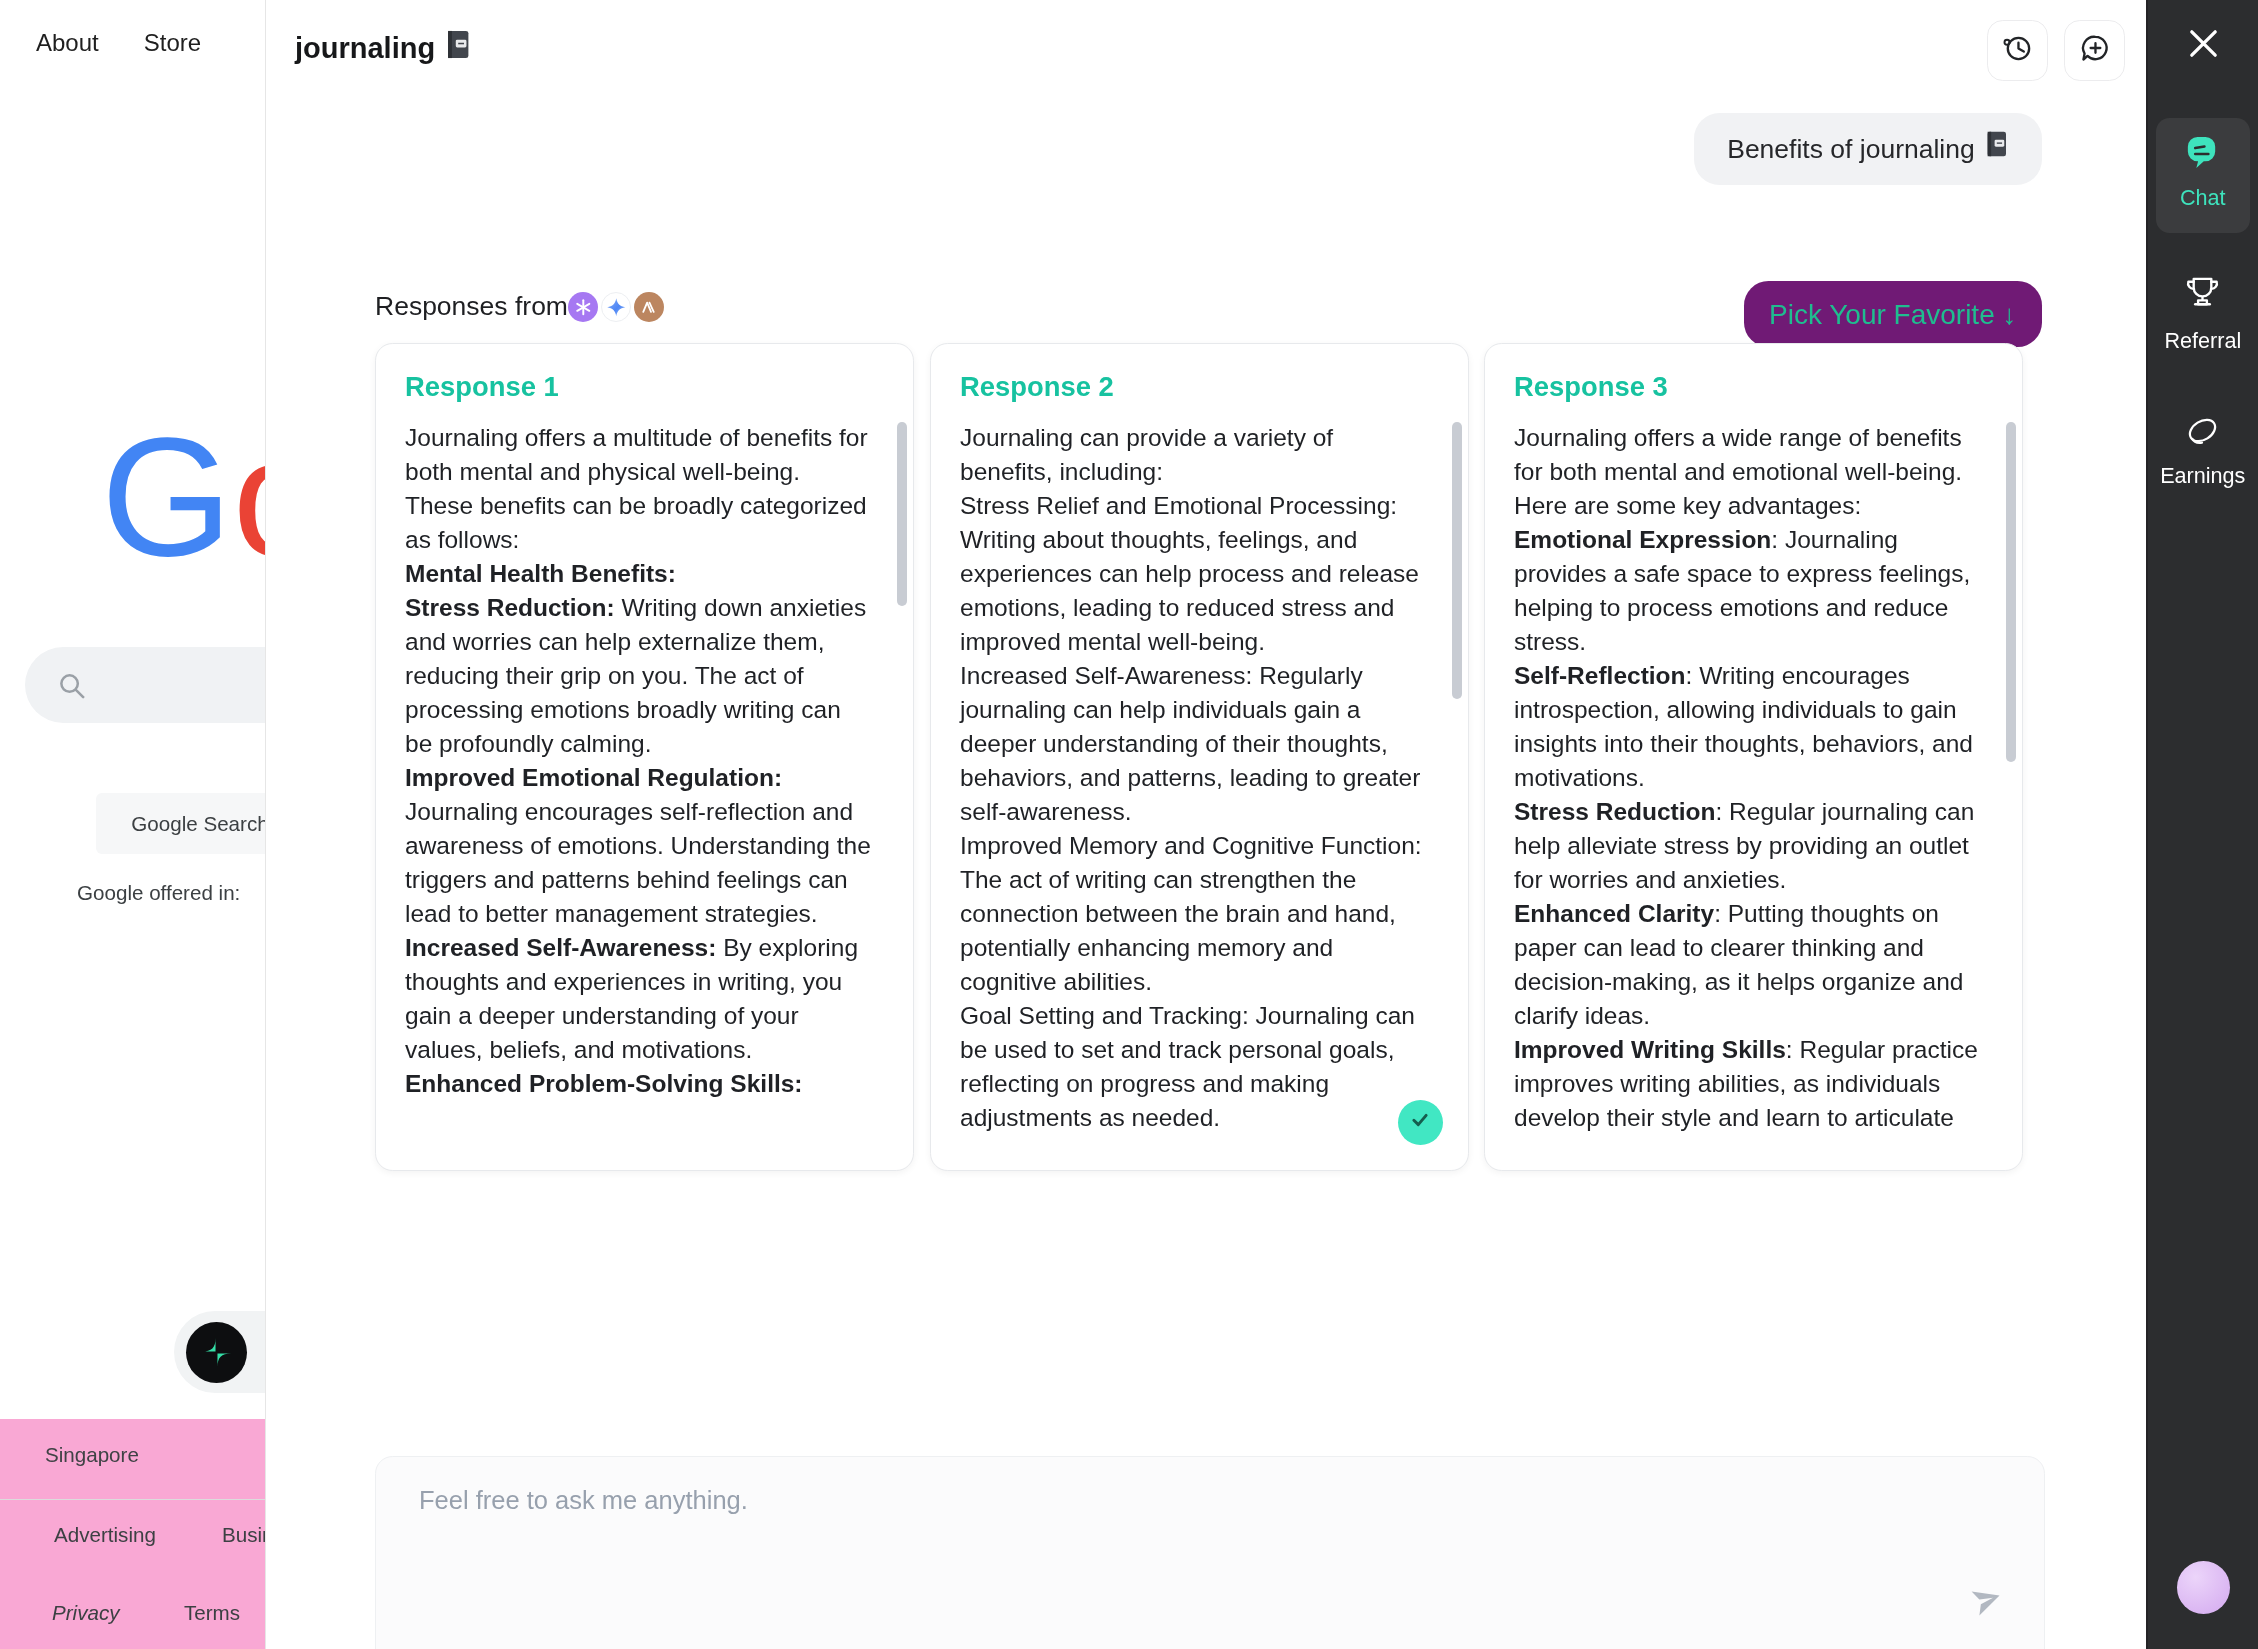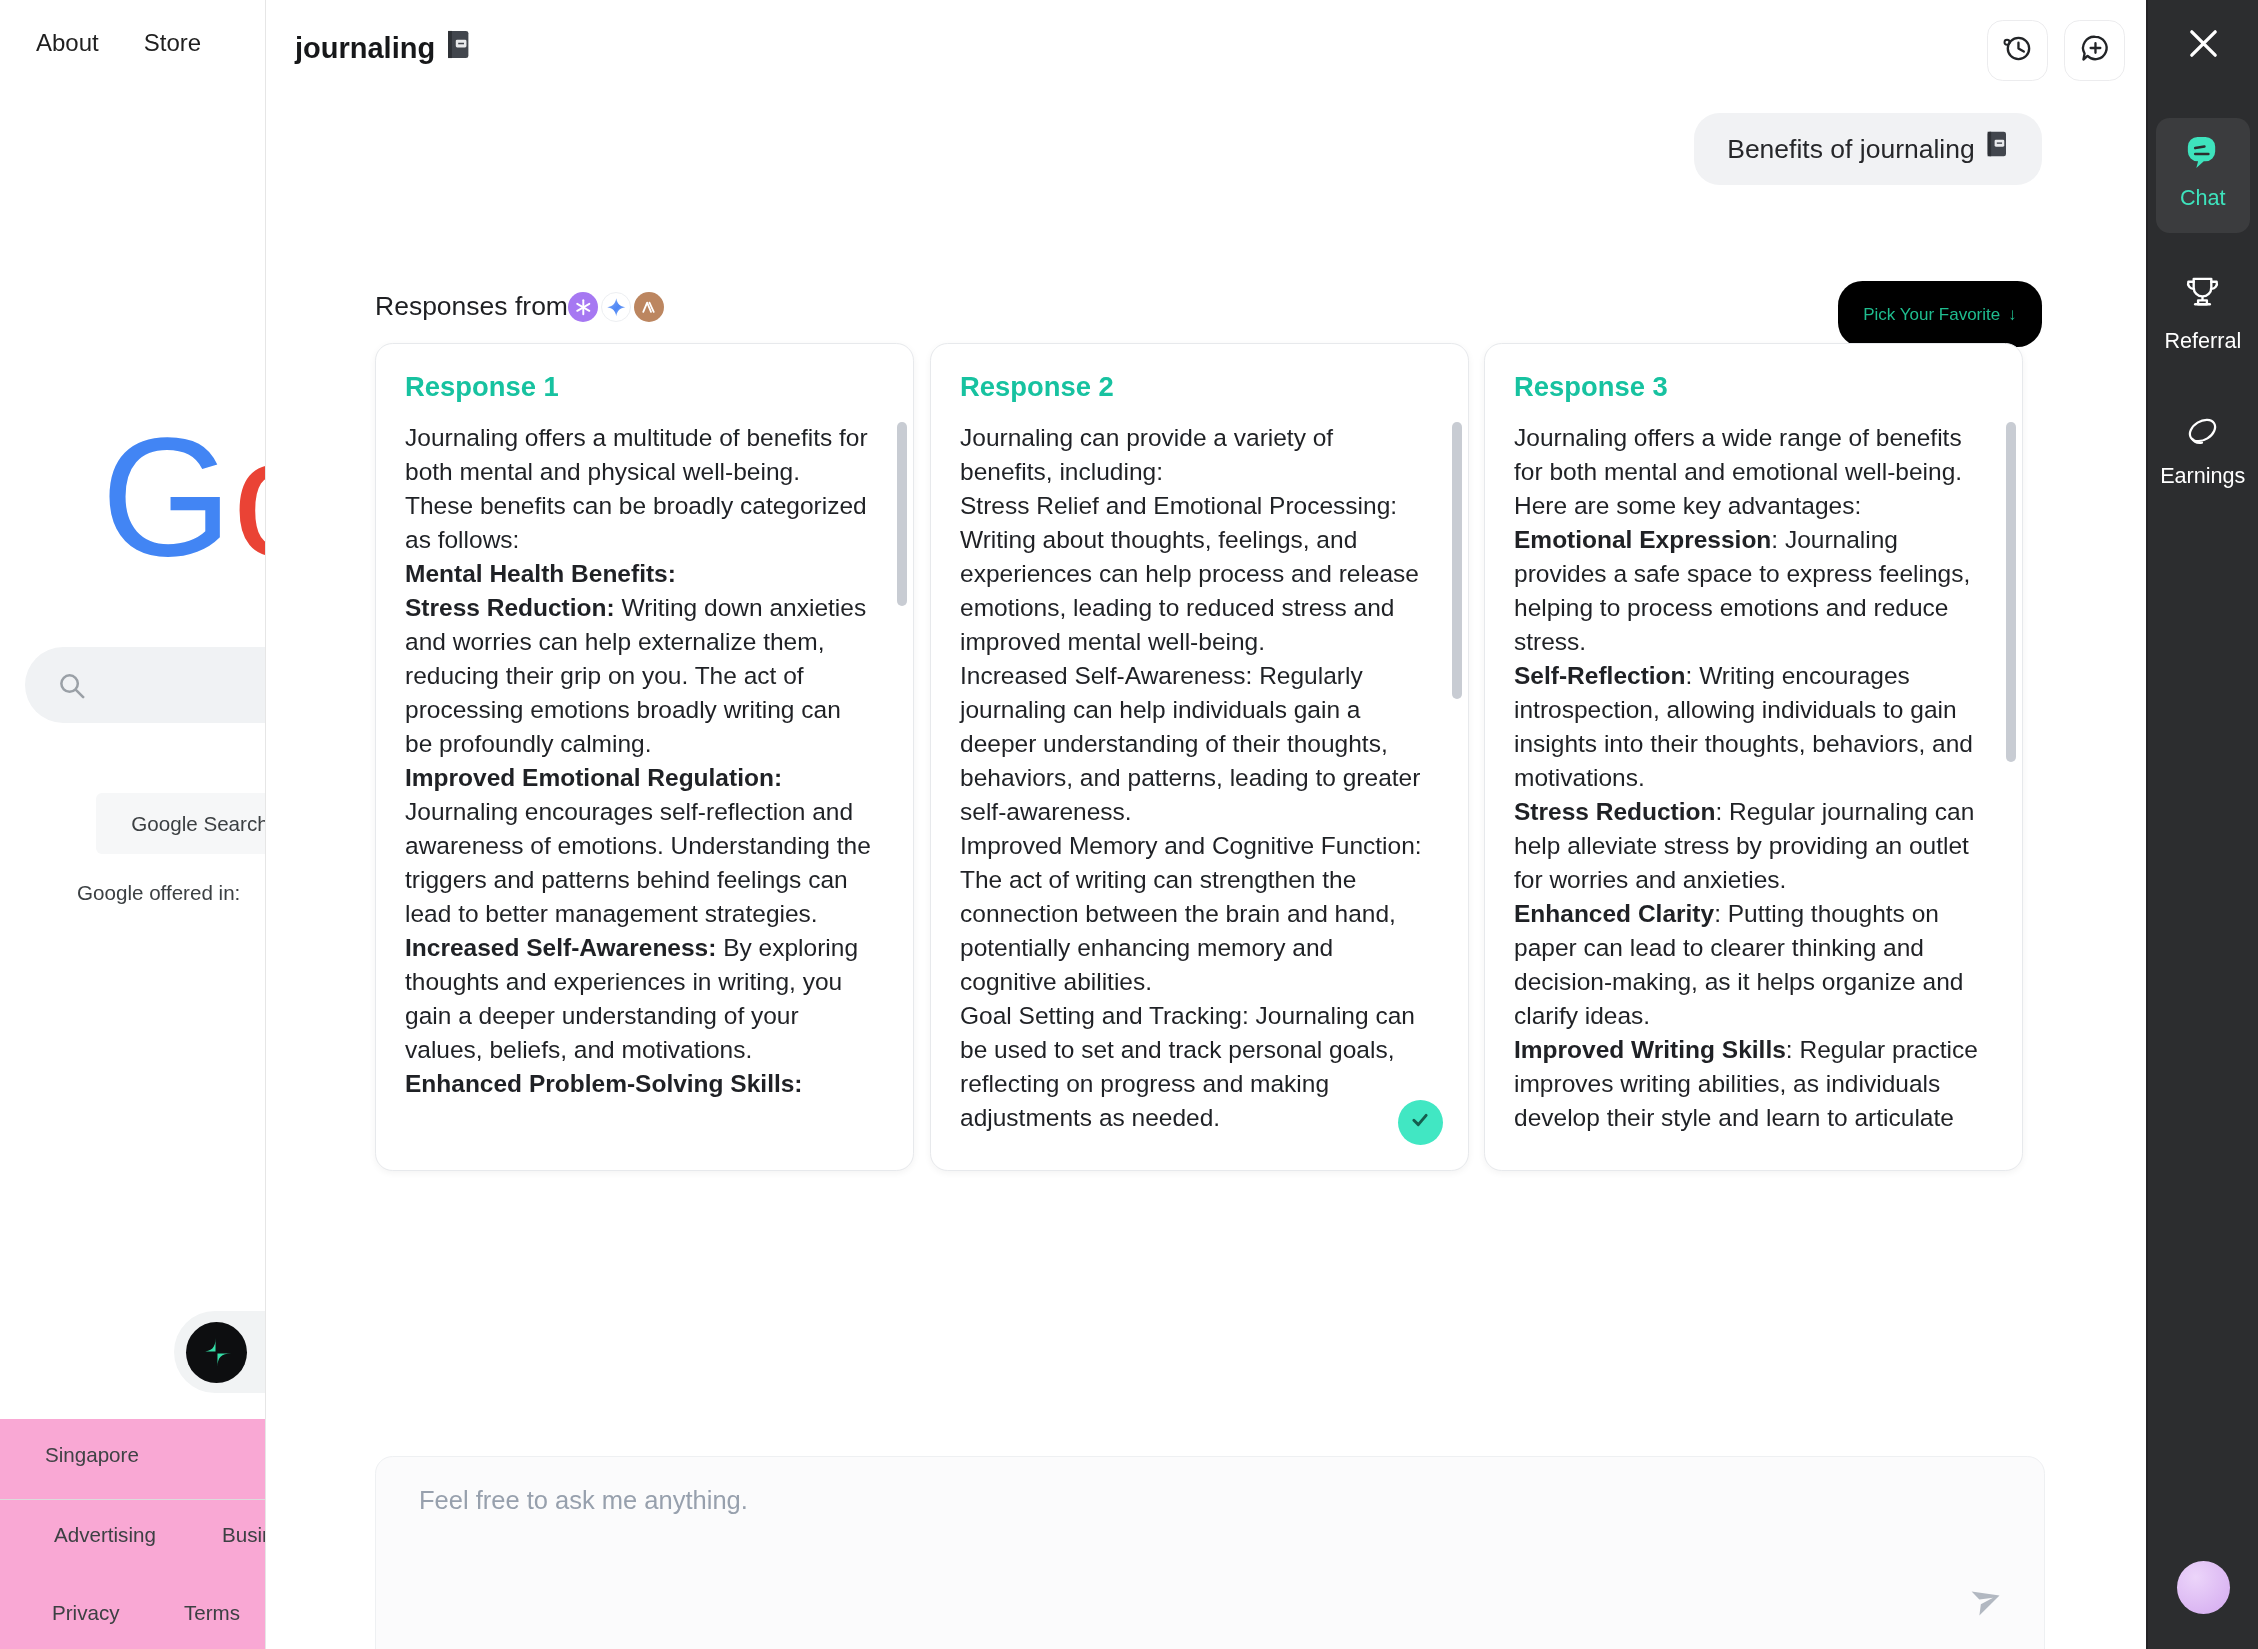--- a/index.html
+++ b/index.html
@@ -34,21 +34,21 @@
   .hbtn.b1 { left:1721px; } .hbtn.b2 { left:1798px; }
   .ububble { position:absolute; right:105px; top:113px; height:72px; line-height:72px; padding:0 33px;
              background:#f1f2f4; border-radius:25.5px; font-size:26.5px; color:#26272a; display:flex; align-items:center; gap:9.8px; }
   .resp-label { position:absolute; left:109px; top:291px; font-size:26.5px; color:#1e1f22; }
   .avatars { position:absolute; left:302px; top:292px; display:flex; gap:2.9px; }
   .avatar { width:30px; height:30px; border-radius:50%; display:flex; align-items:center; justify-content:center; }
   .av-gpt { background:#a678f2; }
   .av-gem { background:#fff; border:1px solid #edeff2; }
   .av-cl  { background:#bc8660; }
   .pickpill { position:absolute; right:105px; top:281px; height:66px; line-height:49px; padding:0 25.5px; border-radius:24.5px;
-              background:#000000; color:#1fbd8f; font-size:17px; cursor:pointer; display:flex; align-items:center; gap:7.8px; }
+              background:#701a75; color:#1fbd8f; font-size:28px; cursor:pointer; display:flex; align-items:center; gap:7.8px; }
   .card { position:absolute; top:343px; width:539px; height:828px; background:#fff; border:1.5px solid #e7e9ec;
           border-radius:17.6px; box-shadow:0 2px 7.8px rgba(0,0,0,.05); padding:27.4px 29px; overflow:hidden; }
   .c1 { left:109px; } .c2 { left:664px; } .c3 { left:1218px; }
   .card-title { font-size:27.4px; font-weight:600; color:#17c2a0; }
   .card-body { margin-top:17.6px; font-size:24.5px; line-height:34px; color:#1f2125; white-space:pre-wrap; width:469px; }
   .card-body b { font-weight:700; }
   .thumb { position:absolute; right:5.9px; width:9.8px; border-radius:4.9px; background:rgba(154,162,175,.55); top:78px; }
   .c1 .thumb { height:184px; } .c2 .thumb { height:277px; } .c3 .thumb { height:340px; }
   .checkbadge { position:absolute; right:25.5px; bottom:25.5px; width:45px; height:45px; border-radius:50%;
                 background:#41e7c3; display:flex; align-items:center; justify-content:center; cursor:pointer; }
@@ -104,21 +104,21 @@
         <path d="M19 33 C19 23 23 19 33 19 L19 19 Z" fill="#35e0a8"></path>
       </svg>
     </div>
   </div>
 
   <div class="gfooter">
     <div class="country">Singapore</div>
     <div class="divider"></div>
     <a href="#" class="abs" style="left:54px; top:104px;">Advertising</a>
     <a href="#" class="abs" style="left:222px; top:104px;">Business</a>
-    <a href="#" class="abs" style="left:52px; top:182px;">Privacy</a>
+    <a href="#" class="abs" style="left:52px; top:182px;font-style:italic;">Privacy</a>
     <a href="#" class="abs" style="left:184px; top:182px;">Terms</a>
   </div>
 </div>
 
 <div class="panel">
 
   <div class="ptitle">
     <span>journaling</span>
     <span>
       <svg width="27.4" height="31" viewBox="0 0 28 32">

